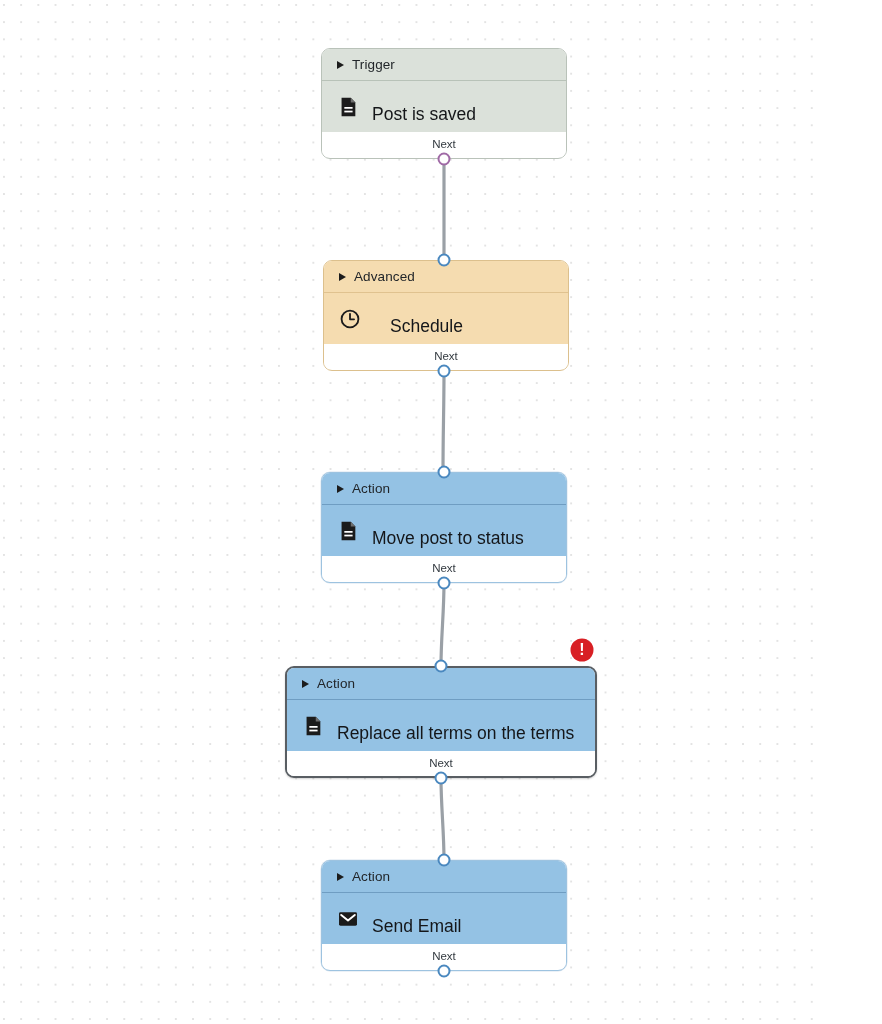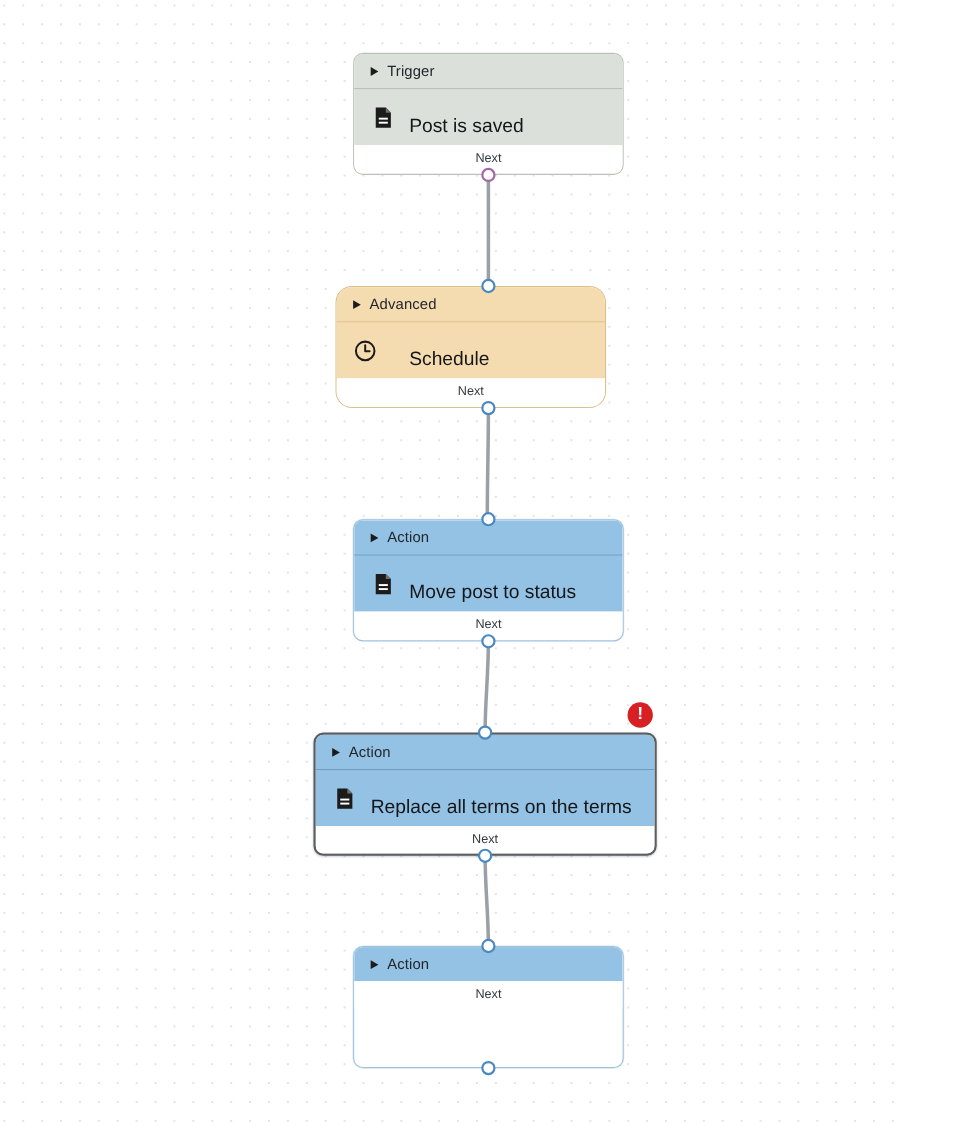--- a/index.html
+++ b/index.html
@@ -190,21 +190,21 @@
         <rect x="8" y="16" width="9" height="1.9" fill="#ffffff"></rect>
       </svg>
       <span class="body-label">Post is saved</span>
     </div>
     <div class="node-foot">
       <span class="foot-label">Next</span>
     </div>
   </div>
   <div class="port purple" style="left:444px; top:159px;"></div>
 
-  <div class="node advanced" style="left:305px; top:260px; width:246px; height:111px;border-radius:15px;">
+  <div class="node advanced" style="left:323px; top:260px; width:246px; height:111px;">
     <div class="node-head">
       <span class="caret"></span>
       <span class="head-label">Advanced</span>
     </div>
     <div class="node-body">
       <svg class="node-icon" viewBox="0 0 24 24">
         <circle cx="12" cy="12" r="9.2" fill="none" stroke="#1b1b1b" stroke-width="2"></circle>
         <path d="M12 6.4 V12.4 H16.4" fill="none" stroke="#1b1b1b" stroke-width="2" stroke-linecap="round" stroke-linejoin="round"></path>
       </svg>
       <span class="body-label">Schedule</span>
@@ -260,20 +260,27 @@
 
   <div class="error-badge" style="left:582px; top:650px;">
     <span class="bang">!</span>
   </div>
 
   <div class="node plain" style="left:321px; top:860px; width:246px; height:111px;">
     <div class="node-head">
       <span class="caret"></span>
       <span class="head-label">Action</span>
     </div>
+    <div class="node-body">
+      <svg class="node-icon" viewBox="0 0 24 24">
+        <rect x="2.2" y="4.6" width="19.6" height="14.8" rx="1.6" fill="#1b1b1b"></rect>
+        <path d="M4.6 7.6 L12 13.6 L19.4 7.6" fill="none" stroke="#ffffff" stroke-width="2.1" stroke-linecap="round" stroke-linejoin="round"></path>
+      </svg>
+      <span class="body-label">Send Email</span>
+    </div>
     <div class="node-foot">
       <span class="foot-label">Next</span>
     </div>
   </div>
   <div class="port blue" style="left:444px; top:860px;"></div>
   <div class="port blue" style="left:444px; top:971px;"></div>
 
 </div>
 
 </body></html>

